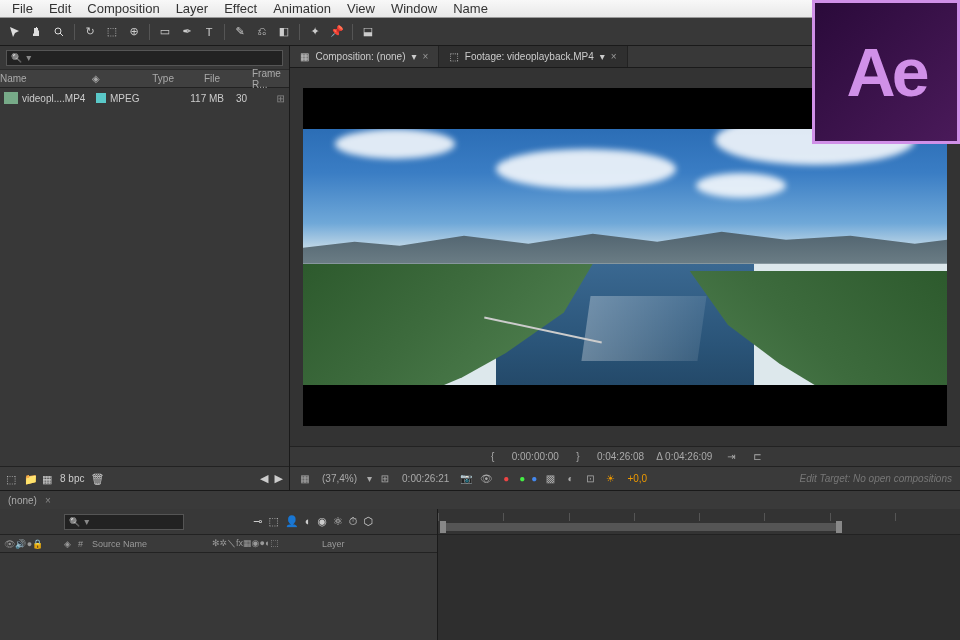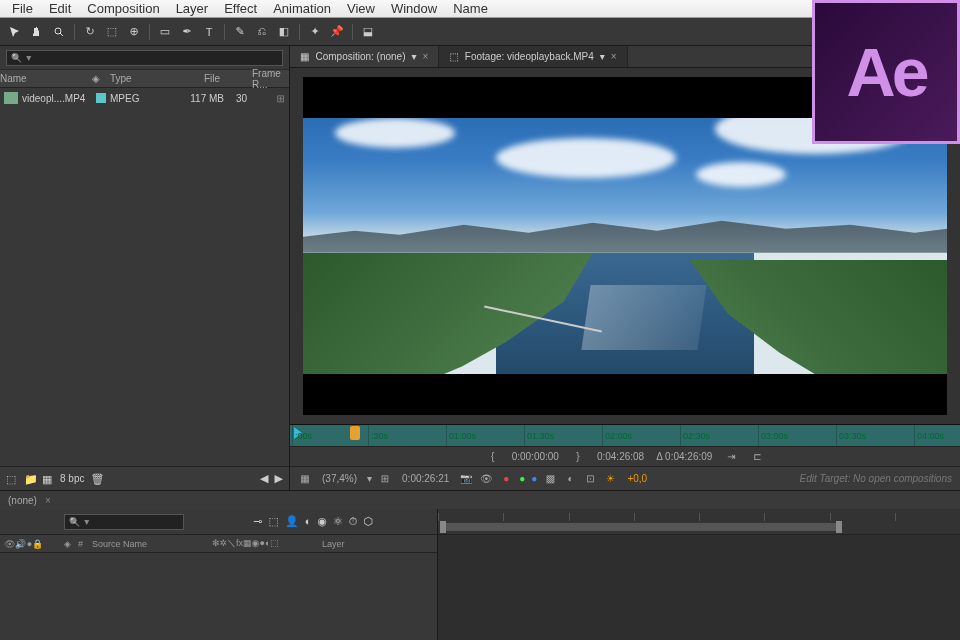--- a/index.html
+++ b/index.html
@@ -21,21 +21,21 @@
 .proj-info .fname { font-weight: bold; color: #ddd; }
 .proj-info .fname::after { content: " ▾"; font-size: 9px; }
 
 .search-row { height: 24px; display: flex; align-items: center; padding: 0 6px; border-bottom: 1px solid #2a2a2a; }
 .search-box { flex: 1; height: 16px; background: #222; border: 1px solid #555; display: flex; align-items: center; padding: 0 4px; color: #888; font-size: 10px; }
 .search-box::before { content: "🔍"; font-size: 9px; margin-right: 4px; filter: grayscale(1); }
 
 .proj-cols { height: 18px; background: #404040; display: flex; align-items: center; font-size: 10px; color: #aaa; border-bottom: 1px solid #222; }
 .col-name { width: 92px; padding-left: 0; }
 .col-label { width: 18px; }
-.col-type { width: 64px; }
+.col-type { width: 64px; text-align: right; }
 .col-size { width: 54px; text-align: right; padding-right: 8px; }
 .col-fps { flex: 1; margin-left: 24px; }
 
 .proj-row { height: 20px; display: flex; align-items: center; font-size: 10px; padding: 0 4px; }
 .proj-row .ficon { width: 14px; height: 12px; background: #7a8; margin-right: 4px; display:inline-block; }
 .proj-row .lbl { width: 10px; height: 10px; background: #5ac8c8; margin: 0 4px; }
 
 .proj-footer { margin-top: auto; height: 24px; background: #3a3a3a; border-top: 1px solid #222; display: flex; align-items: center; gap: 6px; padding: 0 6px; }
 
 .viewer { flex: 1; background: #2a2a2a; display: flex; flex-direction: column; }
@@ -199,33 +199,20 @@
         <div class="cloud" style="top:25%;right:25%;width:90px;height:25px"></div>
         <div class="mountain"></div>
         <div class="water">
             <div class="water-refl"></div>
           </div>
         <div class="land-l"></div>
         <div class="land-r"></div>
         <div class="bridge"></div>
         <div class="lb1"></div>
       </div>
-    </div>
-    <div class="time-ruler">
-      <div class="play-start"></div>
-      <div class="marker" style="left:60px"></div>
-      <div class="tick" style="left:2px">:00s</div>
-      <div class="tick" style="left:78px">:30s</div>
-      <div class="tick" style="left:156px">01:00s</div>
-      <div class="tick" style="left:234px">01:30s</div>
-      <div class="tick" style="left:312px">02:00s</div>
-      <div class="tick" style="left:390px">02:30s</div>
-      <div class="tick" style="left:468px">03:00s</div>
-      <div class="tick" style="left:546px">03:30s</div>
-      <div class="tick" style="left:624px">04:00s</div>
     </div>
     <div class="time-ctrl">
       <span class="tc-btn">{</span>
       <span>0:00:00:00</span>
       <span class="tc-btn">}</span>
       <span>0:04:26:08</span>
       <span>Δ 0:04:26:09</span>
       <span class="tc-btn">⇥</span>
       <span class="tc-btn">⊏</span>
     </div>

